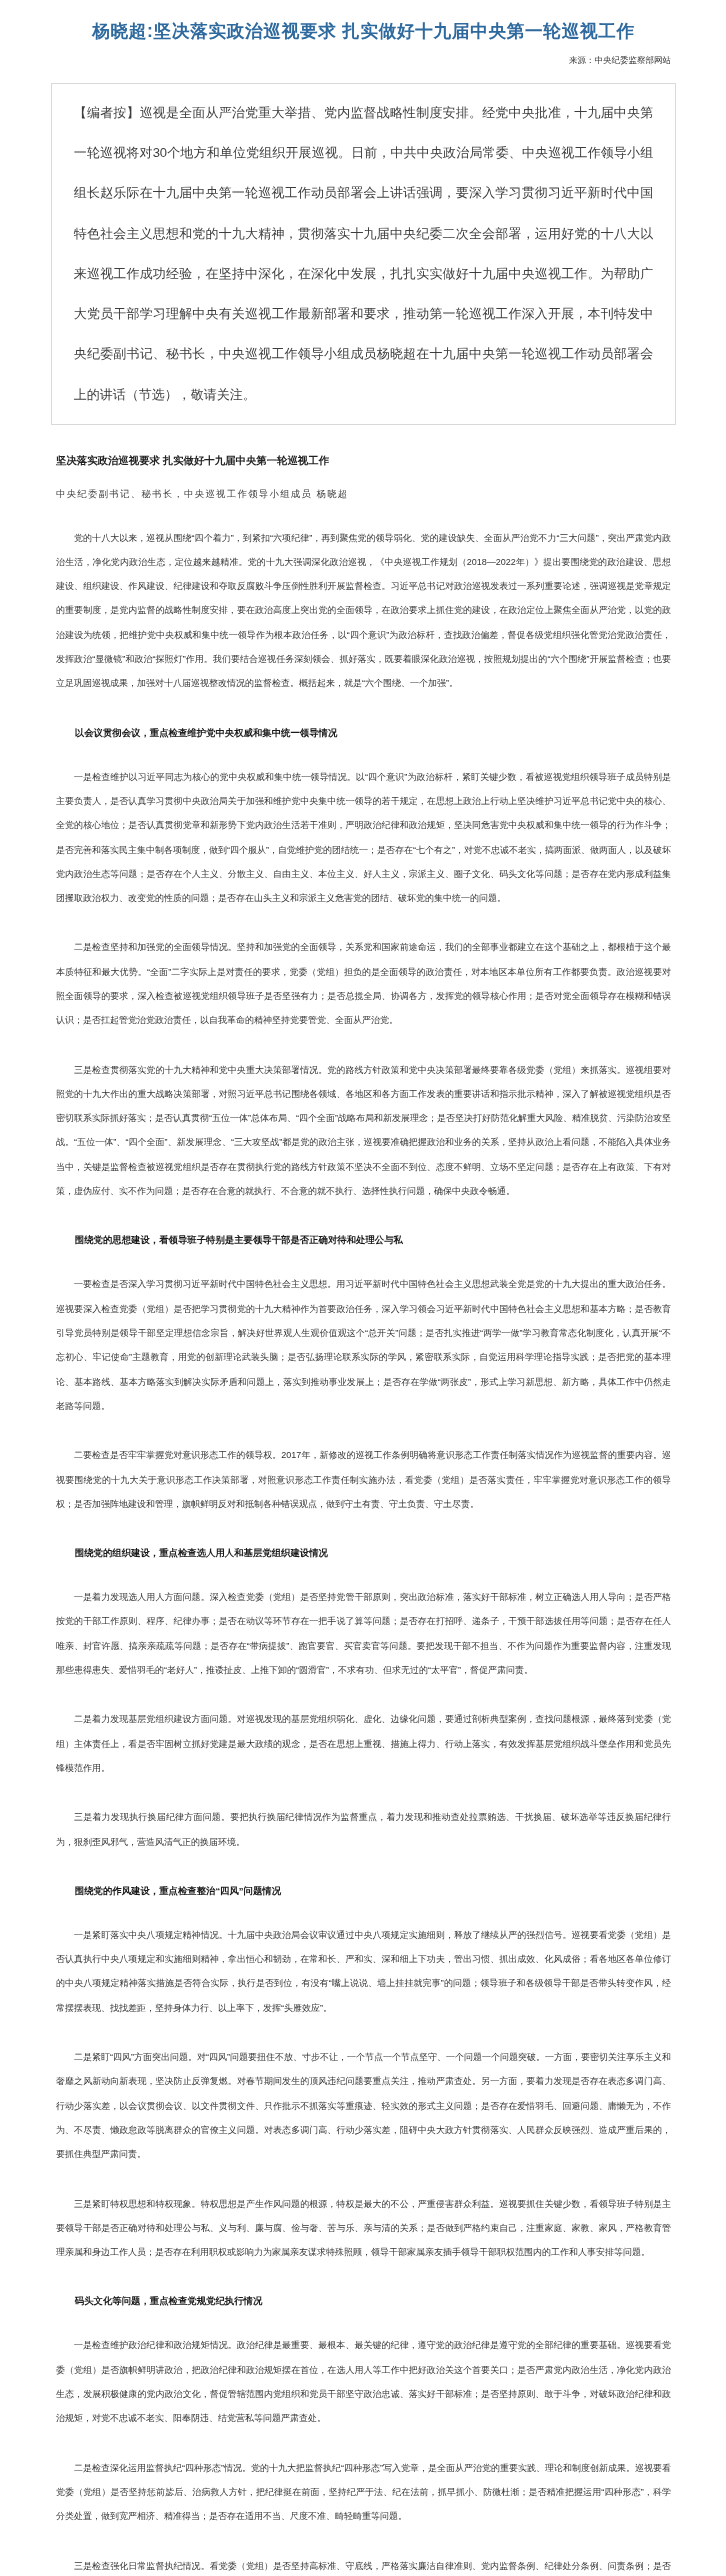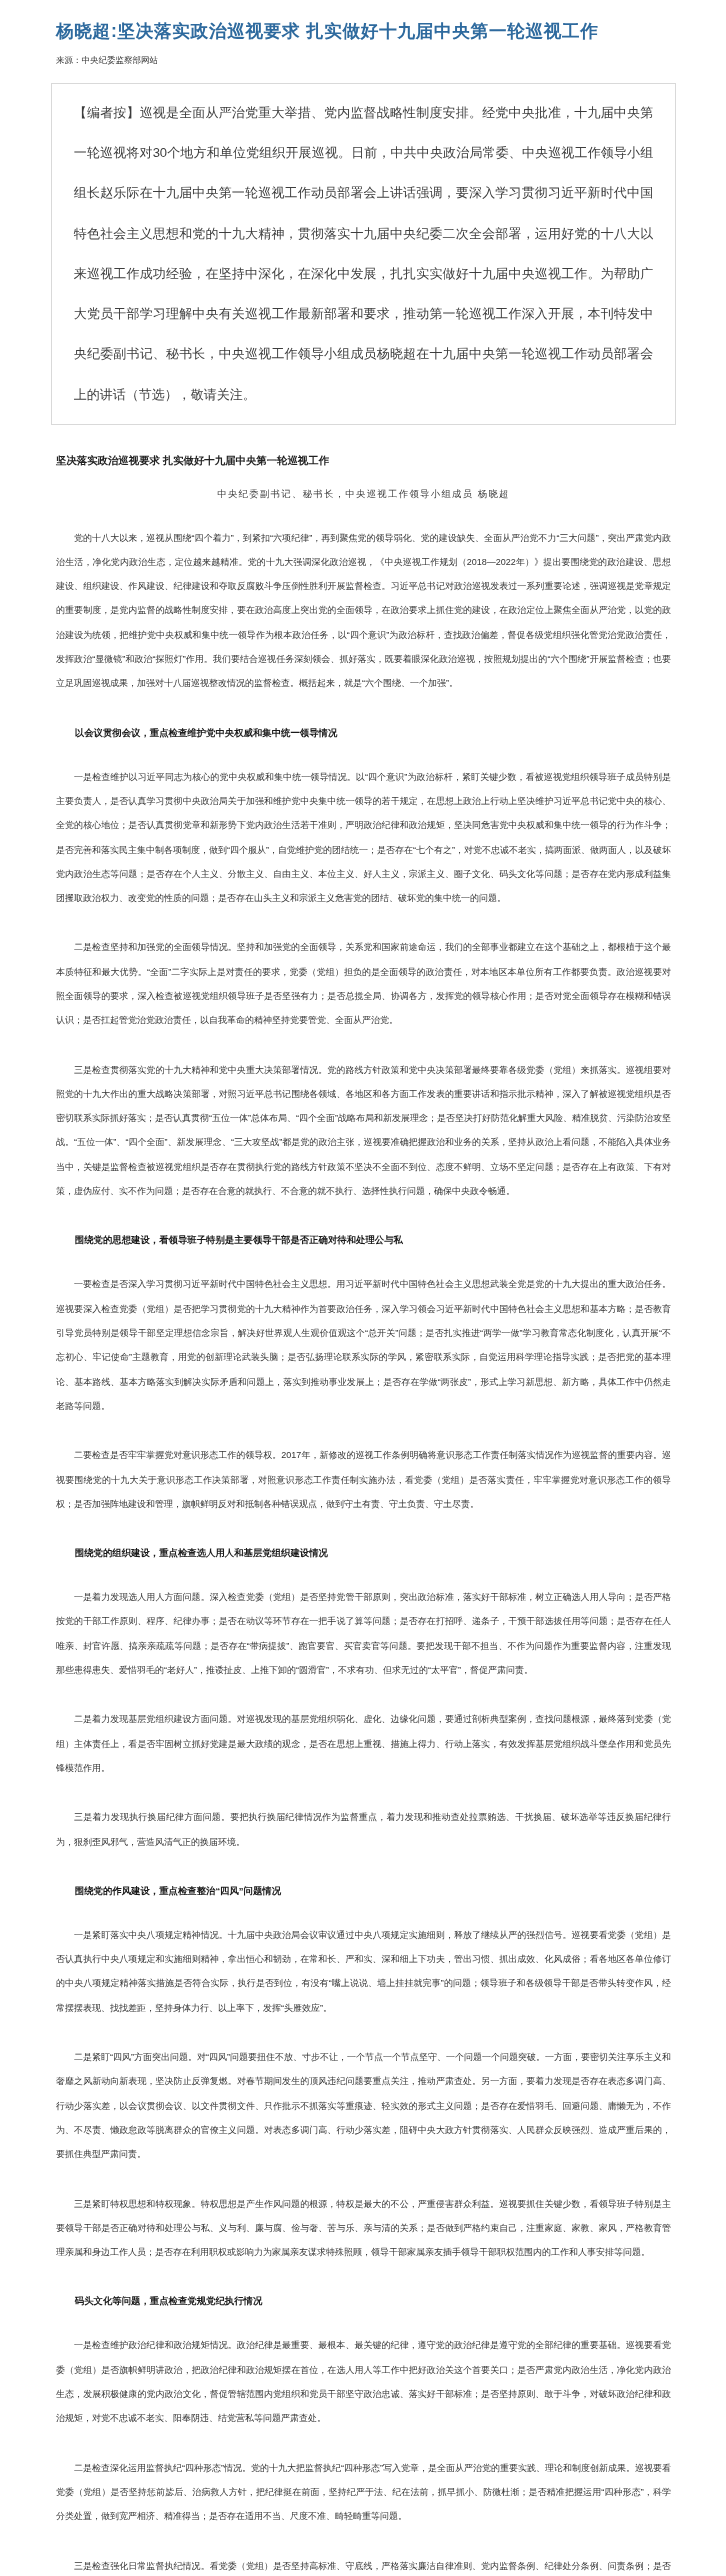--- a/index.html
+++ b/index.html
@@ -12,29 +12,30 @@
     -webkit-font-smoothing: antialiased;
   }
   .page {
     width: 727px;
     box-sizing: border-box;
     padding: 17px 56px 39px 56px;
   }
   .article-title {
     font-size: 17.6px;
     font-weight: bold;
+    text-align: center;
     color: #2e6a9e;
     margin: 2.6px 0 11.7px 0;
     letter-spacing: 0.7px;
     line-height: 1.35;
   }
   .source-line {
     font-size: 8.5px;
     color: #333333;
-    text-align: left;
+    text-align: right;
     margin: 0 0 15.6px 0;
   }
   .editor-note {
     border: 0.7px solid #d9d9d9;
     box-sizing: border-box;
     padding: 9px 22px;
     font-family: Liberation Sans, sans-serif;
     font-size: 13px;
     color: #3d3d3d;
     line-height: 3.1;
@@ -44,21 +45,20 @@
   .section-title {
     font-size: 10.4px;
     font-weight: bold;
     color: #222222;
     margin: 29px 0 19.5px 0;
   }
   .byline {
     font-family: "DejaVu Serif", "Liberation Serif", serif;
     font-size: 9.4px;
     color: #3d3d3d;
-    text-align: center;
     margin: 0 0 17px 0;
     letter-spacing: 1.3px;
   }
   .article-body .body-paragraph {
     font-size: 9px;
     color: #333333;
     line-height: 2.7;
     text-align: justify;
     text-indent: 2em;
     margin: 25px 0;

